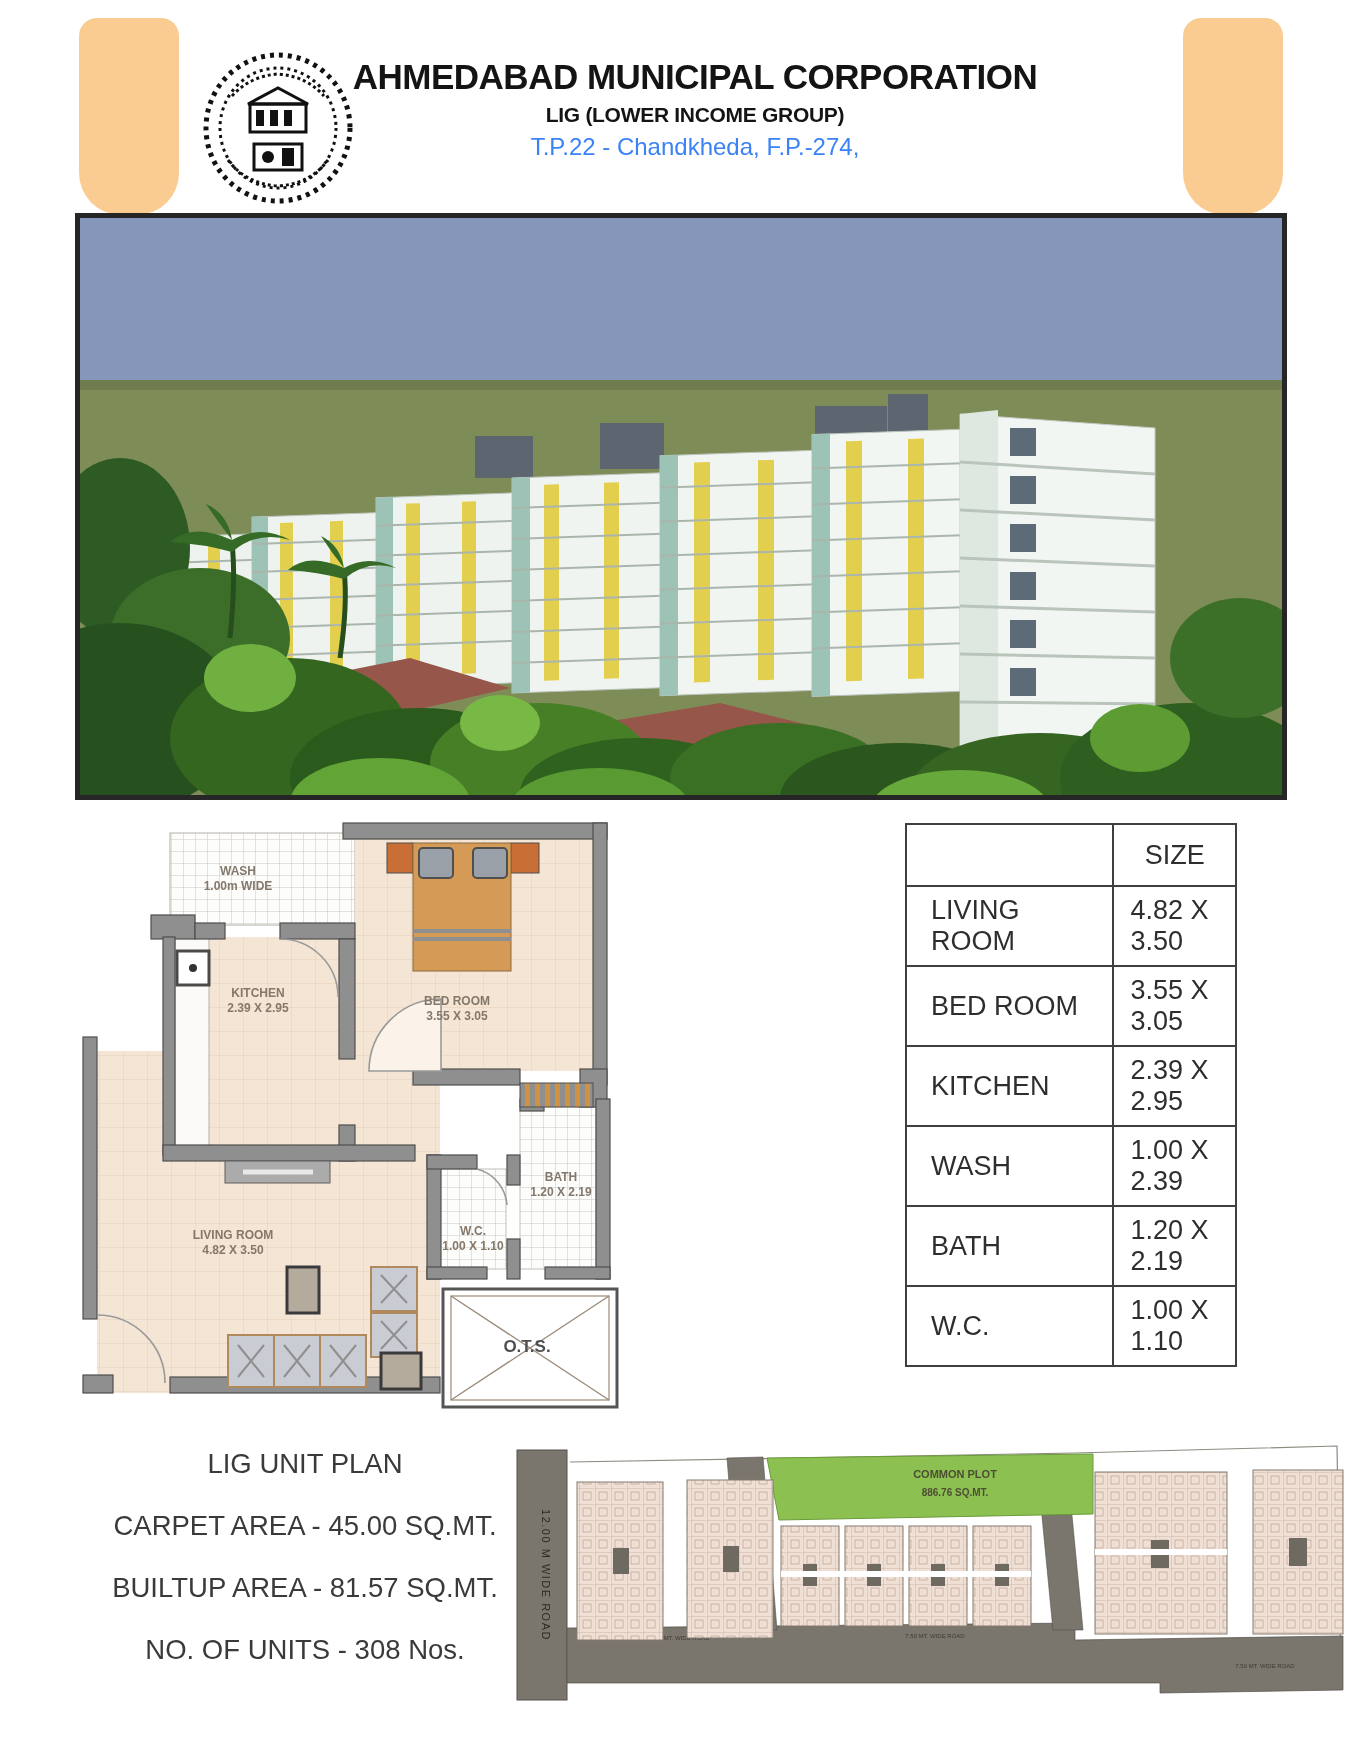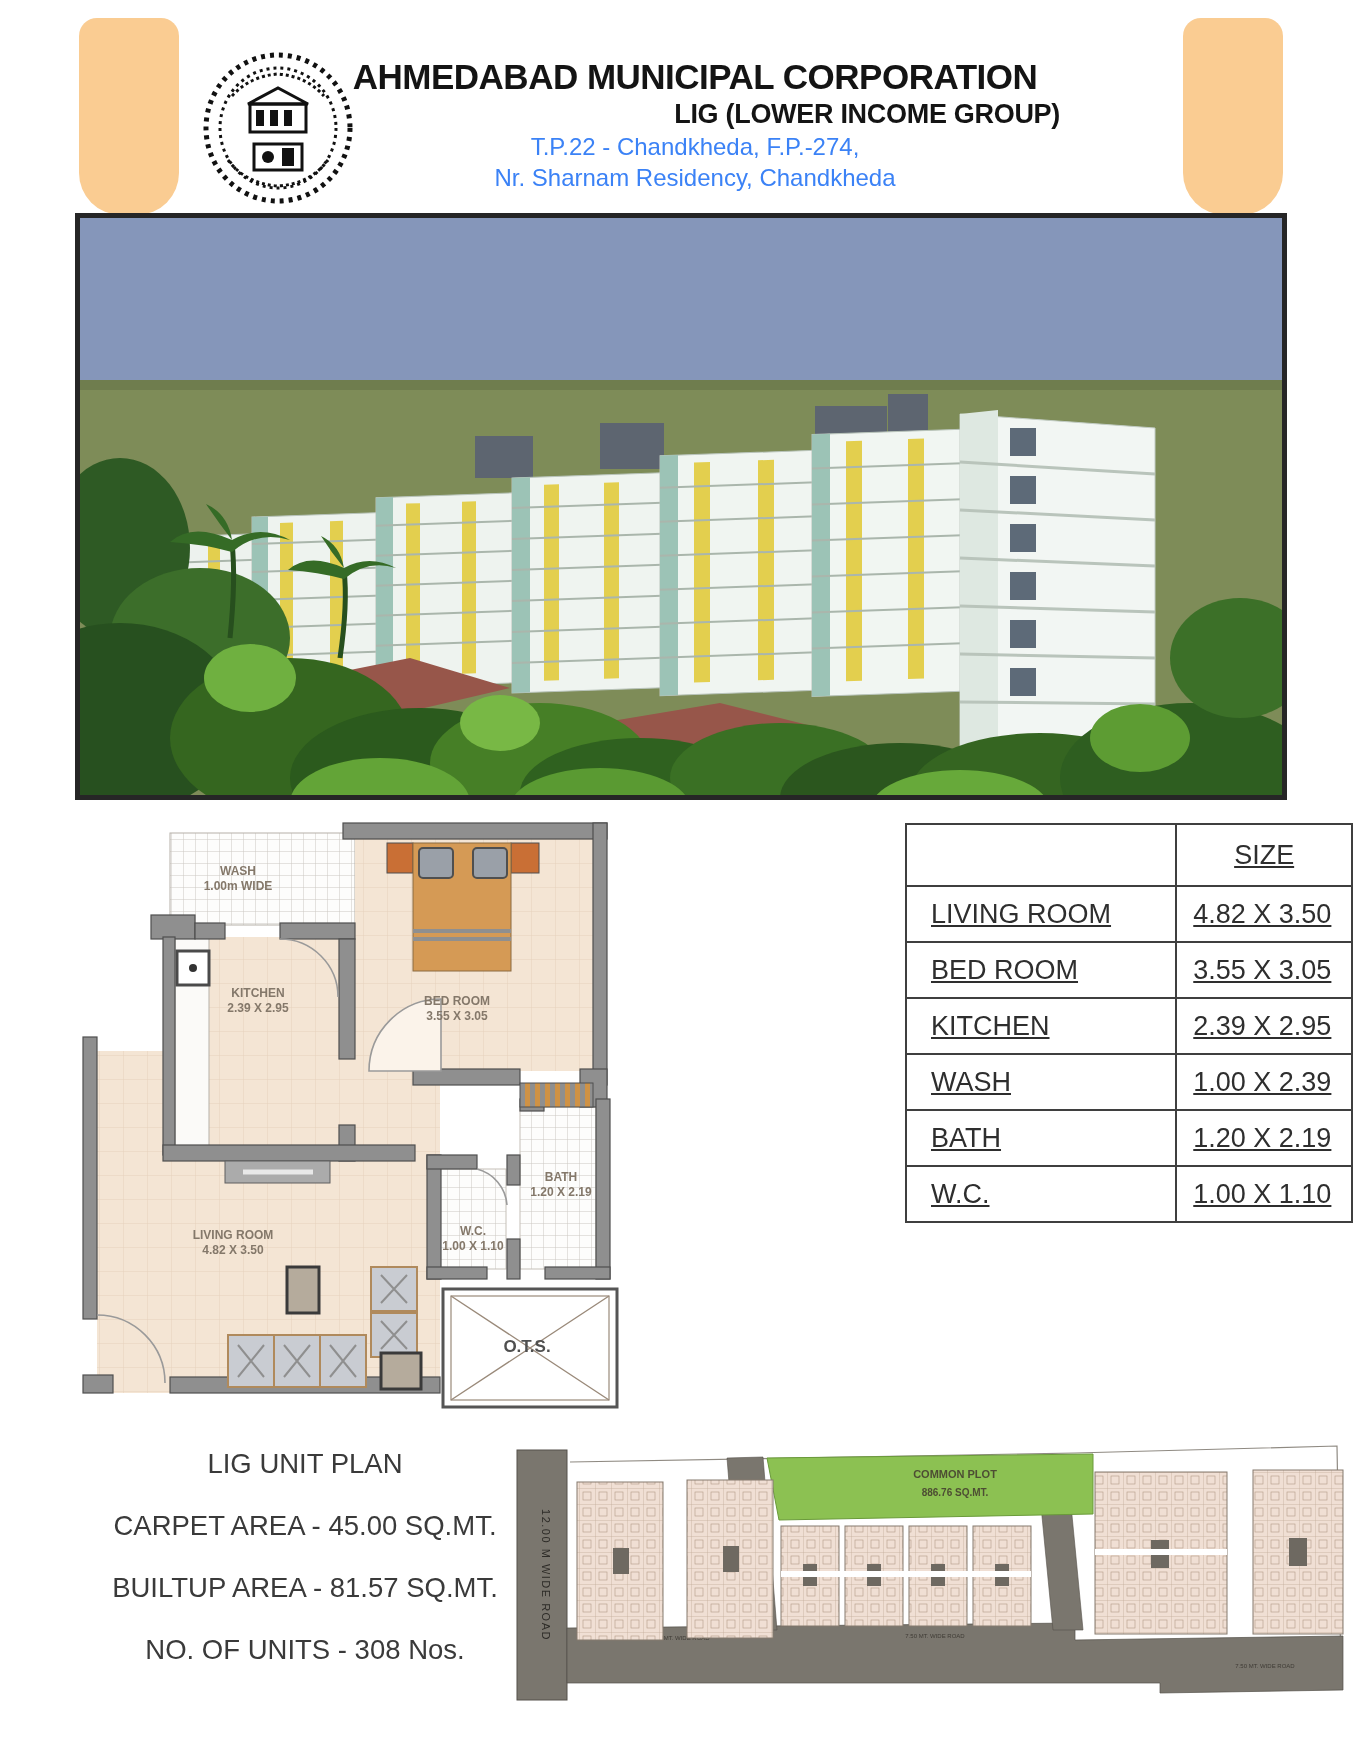--- a/index.html
+++ b/index.html
@@ -6,32 +6,32 @@
   .page{position:relative;width:1363px;height:1755px;margin:0 auto;background:#ffffff;
         font-family:"Liberation Sans",sans-serif;overflow:hidden;}
   
   .accent-bar{position:absolute;top:18px;width:100px;height:197px;background:#FACC92;
               border-radius:18px 18px 42px 42px;}
   .accent-left{left:79px;}
   .accent-right{left:1183px;}
   .logo{position:absolute;left:198px;top:52px;width:160px;height:152px;}
   .head-text{position:absolute;left:330px;top:56px;width:730px;text-align:center;color:#141414;}
   .head-title{font-size:35px;font-weight:bold;letter-spacing:-0.5px;line-height:42px;}
-  .head-sub{font-size:27px;font-weight:bold;letter-spacing:-0.3px;line-height:33px;text-align:right;}
+  .head-sub{font-size:21px;font-weight:bold;letter-spacing:-0.3px;line-height:33px;}
   .head-addr{font-size:24px;line-height:31px;color:#3b82f6;}
   
   .photo{position:absolute;left:75px;top:213px;width:1212px;height:587px;
          border:5px solid #262626;box-sizing:border-box;background:#8596ba;}
   .photo svg{display:block;width:100%;height:100%;}
   
   .plan{position:absolute;left:75px;top:815px;width:545px;height:600px;}
   .plan svg{display:block;width:100%;height:100%;}
   
-  .size-table{position:absolute;left:905px;top:823px;width:448px;border-collapse:collapse;
-              font-size:27px;color:#2e2e2e;text-decoration:underline;}
+  .size-table{position:absolute;left:905px;top:823px;width:332px;border-collapse:collapse;
+              font-size:27px;color:#2e2e2e;}
   .size-table td{border:2px solid #3f3f3f;background:#fff;}
   .size-table .c1{width:229px;padding:8px 8px 8px 24px;height:38px;}
   .size-table .c2{width:149px;padding:8px 4px 8px 16px;}
   .size-table .hdr{text-align:center;padding-left:4px;height:44px;}
   
   .summary{position:absolute;left:80px;top:1448px;width:450px;text-align:center;
            color:#3a3a3a;font-size:27.5px;}
   .summary div{margin-bottom:30px;}
   
   .siteplan{position:absolute;left:515px;top:1440px;width:830px;height:270px;}
@@ -60,21 +60,20 @@
       <rect x="84" y="96" width="12" height="18" fill="#111"></rect>
       <path d="M30 108 Q48 132 80 134 Q112 132 130 108" fill="none" stroke="#111" stroke-width="3" stroke-dasharray="3 3"></path>
       <path d="M34 44 Q52 24 80 22 Q108 24 126 44" fill="none" stroke="#111" stroke-width="3" stroke-dasharray="3 3"></path>
     </svg>
   </div>
 
   <div class="head-text">
     <div class="head-title">AHMEDABAD MUNICIPAL CORPORATION</div>
     <div class="head-sub">LIG (LOWER INCOME GROUP)</div>
     <div class="head-addr">T.P.22 - Chandkheda, F.P.-274,</div>
-    <div class="head-addr">Nr. Sharnam Residency, Chandkheda</div>
   </div>
 
   <div class="photo">
     <svg viewBox="0 0 1202 577" preserveAspectRatio="none">
       <rect x="0" y="0" width="1202" height="170" fill="#8596BA"></rect>
       <rect x="0" y="162" width="1202" height="415" fill="#7E8C58"></rect>
       <rect x="0" y="162" width="1202" height="10" fill="#6f7d4e"></rect>
 
       <g fill="#5d6570">
         <rect x="395" y="218" width="58" height="42"></rect>

